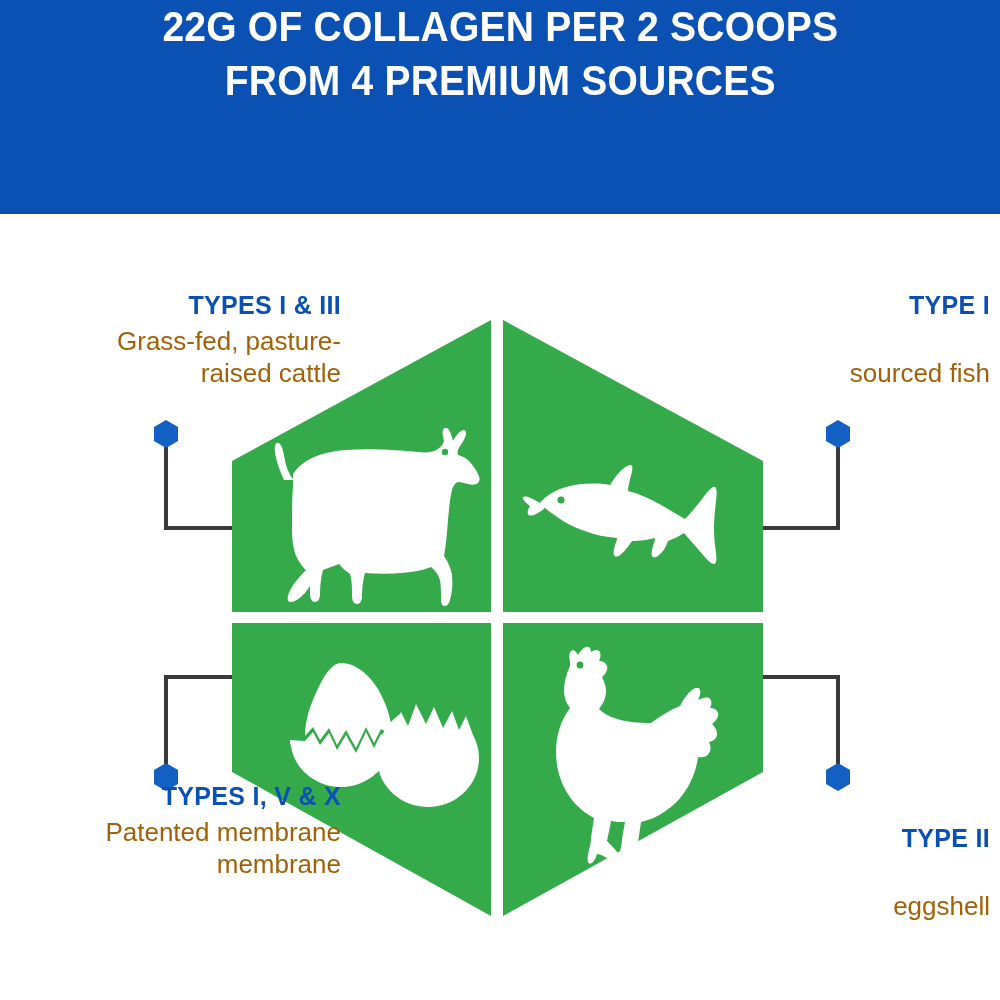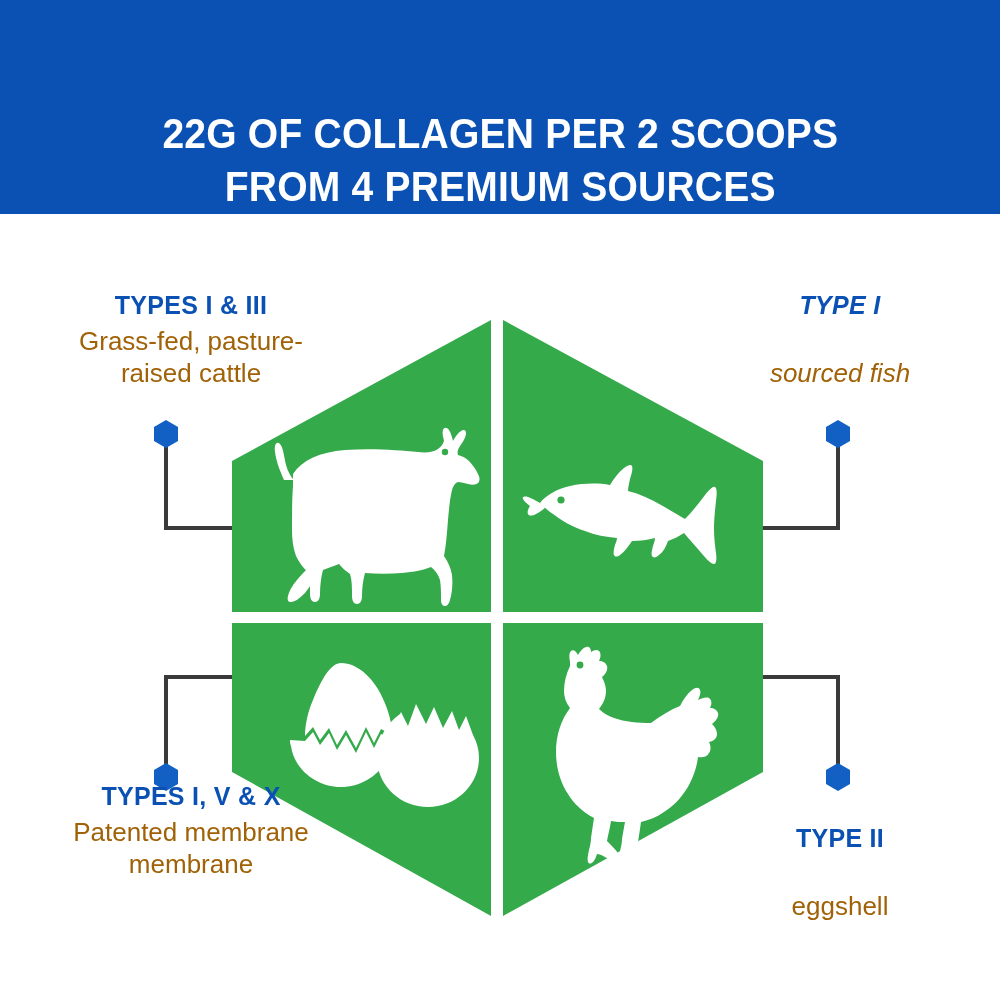--- a/index.html
+++ b/index.html
@@ -25,56 +25,56 @@
   .header-band {
     position: absolute;
     left: 0;
     top: 0;
     width: 1000px;
     height: 214px;
     background: #0a51b3;
     display: flex;
     flex-direction: column;
     align-items: center;
-    justify-content: flex-end;
+    justify-content: flex-start;
   }
   .header-line {
     color: #ffffff;
     font-family: "Liberation Sans", sans-serif;
     font-weight: bold;
     font-size: 42px;
     letter-spacing: 0.2px;
     line-height: 1.28;
     text-align: center;
     transform: scaleX(0.93);
     white-space: nowrap;
   }
 
   
   .callout {
     position: absolute;
     width: 300px;
-    text-align: center;
+    text-align: right;
   }
   .callout-title {
     color: #0a51b3;
     font-weight: bold;
     font-size: 25px;
     letter-spacing: 0.3px;
     line-height: 1.2;
     margin: 0 0 6px 0;
   }
   .callout-desc {
     color: #a16207;
     font-size: 26px;
     line-height: 1.22;
     margin: 0;
   }
   .callout-tl { left: 41px;  top: 290px; }
-  .callout-tr { left: 690px; top: 290px; font-style: italic; }
+  .callout-tr { left: 690px; top: 290px; }
   .callout-bl { left: 41px;  top: 781px; }
   .callout-br { left: 690px; top: 823px; }
 
   
   #graphic-svg {
     position: absolute;
     left: 0;
     top: 0;
     width: 1000px;
     height: 1000px;

